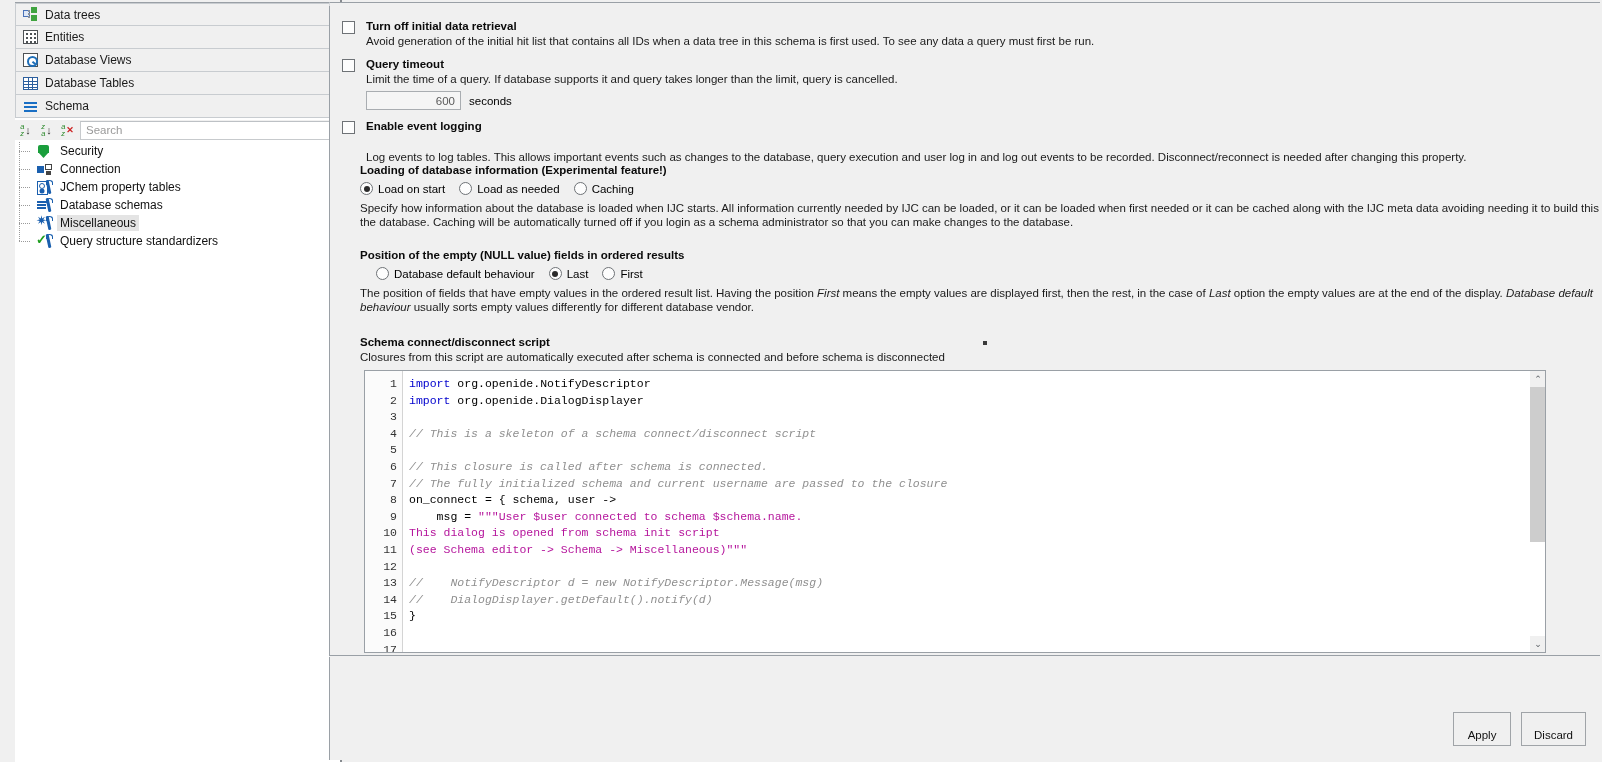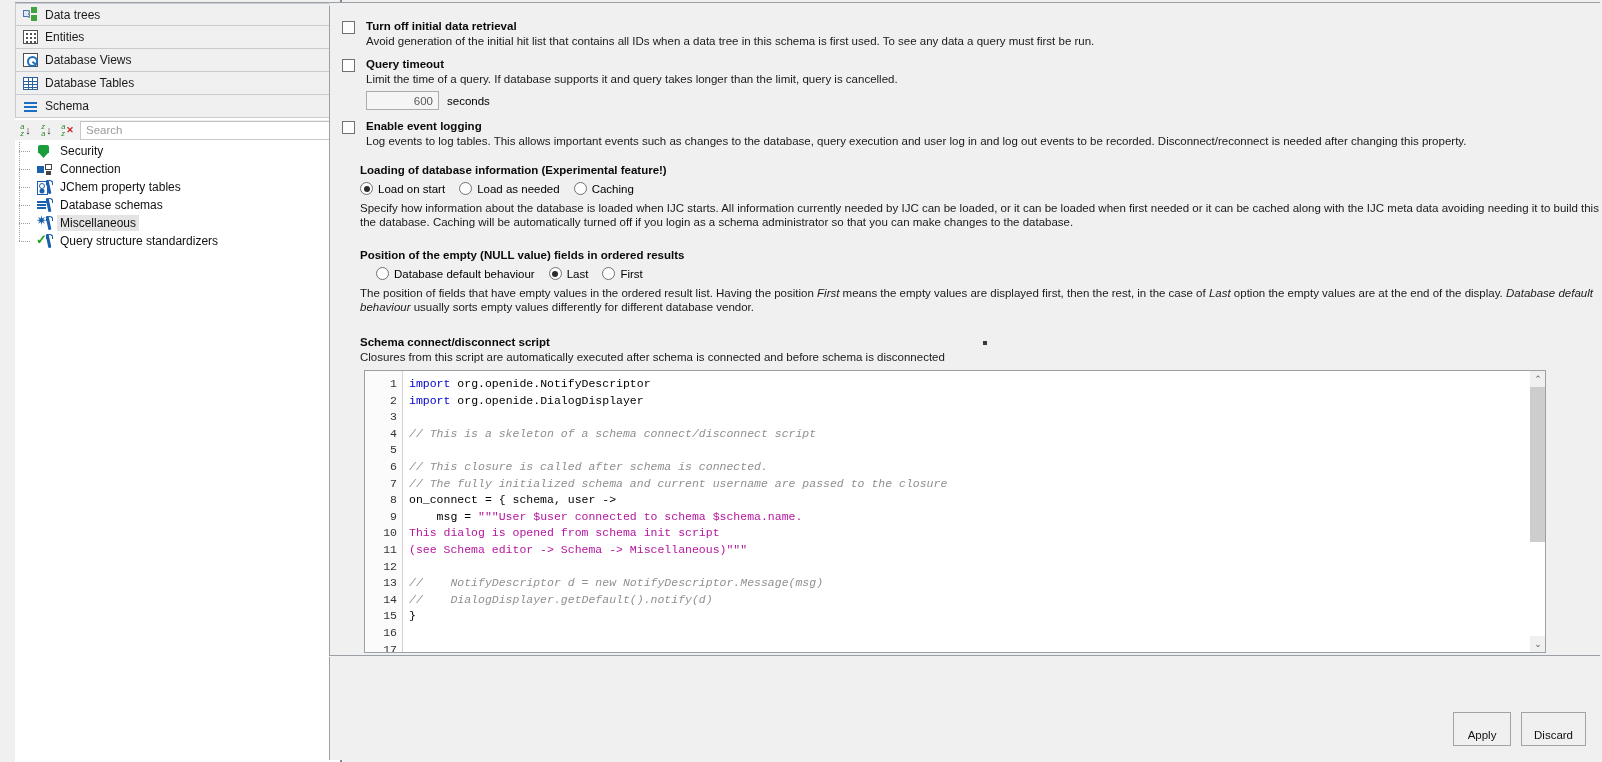--- a/index.html
+++ b/index.html
@@ -219,21 +219,21 @@
   }
   .radio.on::after {
     content:""; position:absolute; left:2.5px; top:2.5px; width:6px; height:6px;
     background:#2b2b2b; border-radius:50%;
   }
   .radio-row { display:flex; align-items:center; }
   .radio-item { display:flex; align-items:center; margin-right:14px; cursor:default; }
   .radio-item .rl { margin-left:5px; font-size:11.5px; }
 
   #timeout-input {
-    width:73px; height:19px; border:1px solid #a9adb1; background:#f5f5f5;
+    width:95px; height:19px; border:1px solid #a9adb1; background:#f5f5f5;
     text-align:right; padding-right:5px; color:#5a5a5a;
     font-family:"Liberation Sans", sans-serif; font-size:11.5px;
   }
 
   
   #editor-wrap {
     position:absolute; left:34px; top:364px; width:1182px; height:283px;
     border:1px solid #9aa0a6; background:#ffffff; display:flex; overflow:hidden;
   }
   #gutter {
@@ -403,21 +403,21 @@
             </div>
           </div>
         </div>
       </div>
 
       <div class="opt-block" style="left:12px; top:114px; width:1250px;">
         <div style="display:flex; align-items:flex-start;">
           <span class="cb" style="margin-top:1px;"></span>
           <div style="margin-left:11px;">
             <div class="opt-title">Enable event logging</div>
-            <div class="opt-desc" style="margin-top:2px; white-space:nowrap;">Log events to log tables. This allows important events such as changes to the database, query execution and user log in and log out events to be recorded. Disconnect/reconnect is needed after changing this property.</div>
+            <div class="opt-desc" style="margin-top:18px; white-space:nowrap;">Log events to log tables. This allows important events such as changes to the database, query execution and user log in and log out events to be recorded. Disconnect/reconnect is needed after changing this property.</div>
           </div>
         </div>
       </div>
 
       <div class="opt-block" style="left:30px; top:158px; width:1220px;">
         <div class="opt-title">Loading of database information (Experimental feature!)</div>
         <div class="radio-row" style="margin-top:6px;">
           <label class="radio-item">
             <span class="radio on"></span>
             <span class="rl">Load on start</span>

